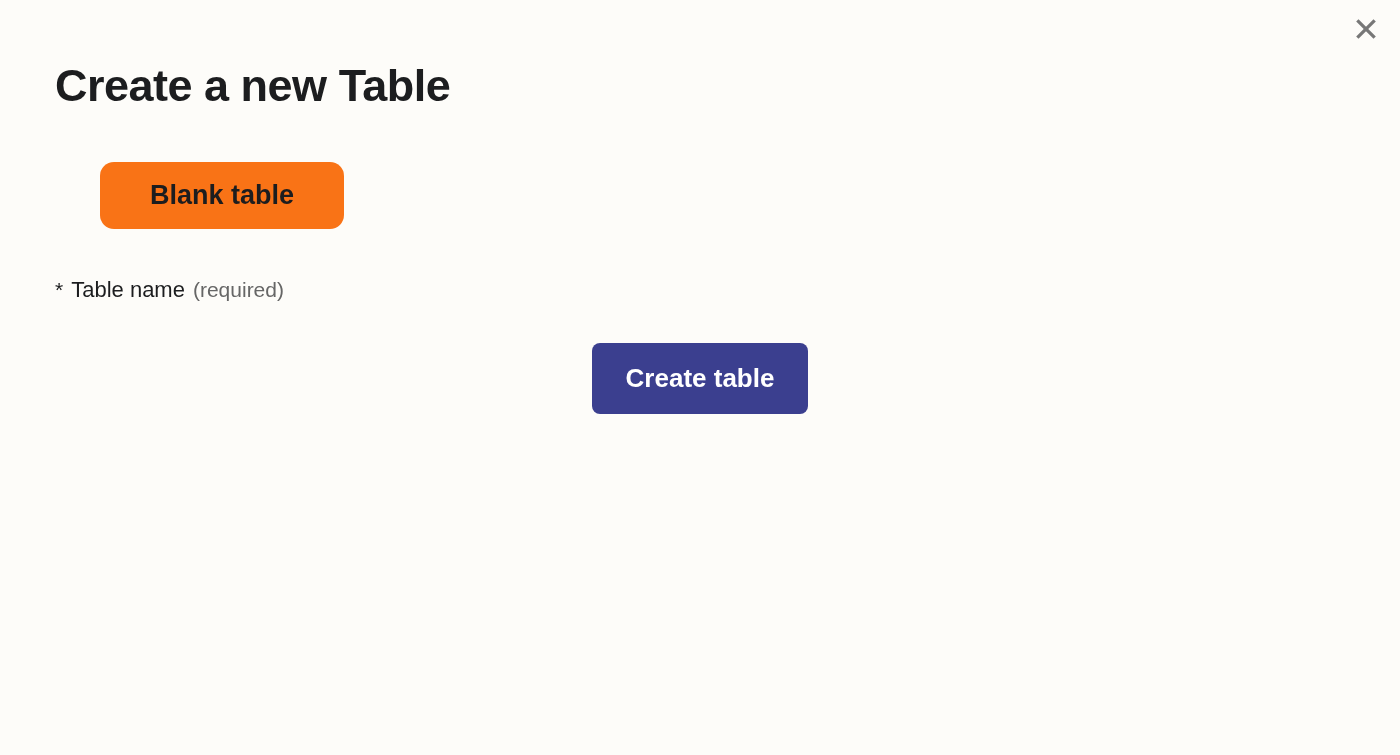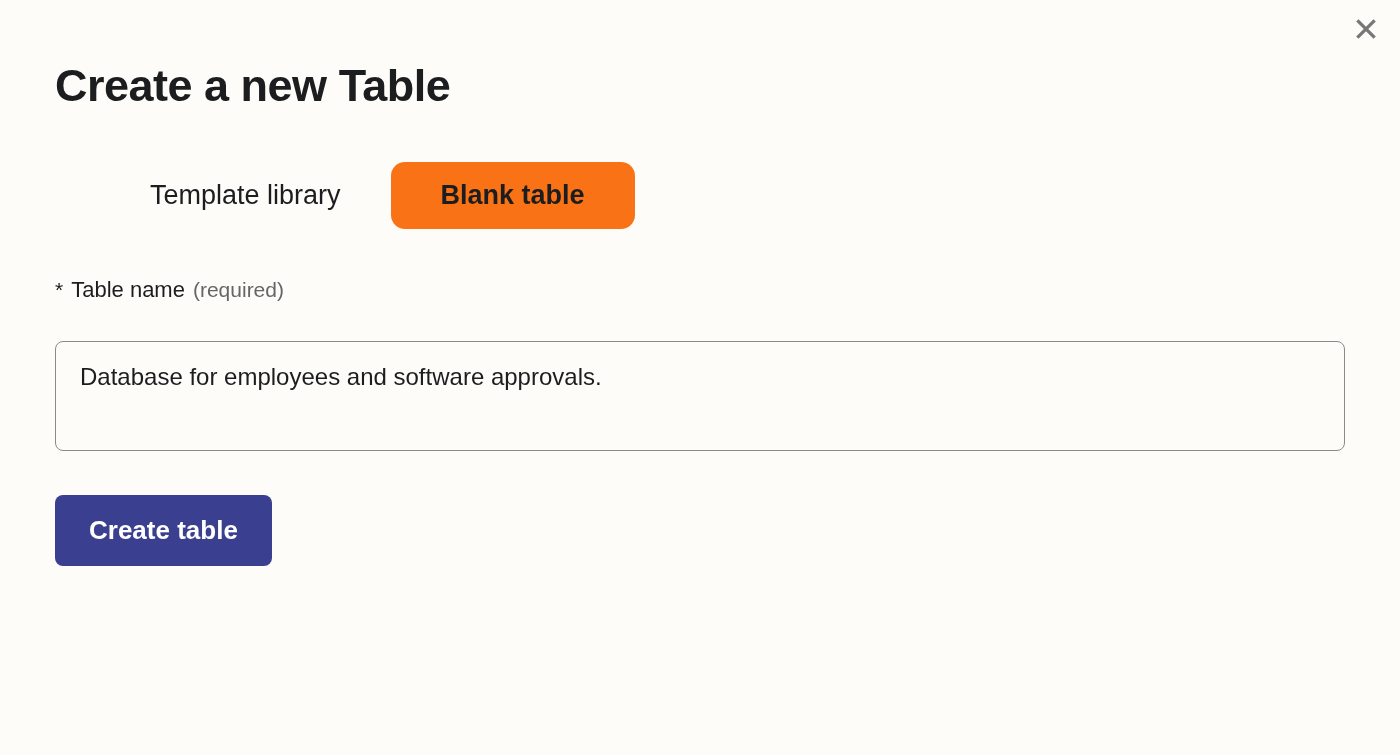--- a/index.html
+++ b/index.html
@@ -105,21 +105,21 @@
       border-radius: 8px;
       background: #fdfcf9;
       font-family: inherit;
       outline: none;
       resize: none;
       height: 110px;
       line-height: 1.4;
     }
     .button-row {
       display: flex;
-      justify-content: flex-start;
+      justify-content: center;
       margin-top: 40px;
     }
     .create-button {
       background: #3b3f8f;
       color: #ffffff;
       font-size: 26px;
       font-weight: 600;
       padding: 20px 34px;
       border: none;
       border-radius: 8px;
@@ -135,31 +135,29 @@
     <svg viewBox="0 0 24 24" fill="none">
       <line x1="4" y1="4" x2="20" y2="20"></line>
       <line x1="20" y1="4" x2="4" y2="20"></line>
     </svg>
   </span>
 </div>
 
 <h1 class="page-title">Create a new Table</h1>
 
 <div class="tabs">
-  <div class="tab">Template library</div>
   <div class="tab active">Blank table</div>
 </div>
 
 <div class="form-group">
   <div class="label-row">
     <span class="asterisk">*</span>
     <span class="label-text">Table name</span>
     <span class="label-hint">(required)</span>
   </div>
 </div>
 
 <div class="form-group">
-  <textarea class="textarea-input" style="">Database for employees and software approvals.</textarea>
 </div>
 
 <div class="button-row">
   <button class="create-button">Create table</button>
 </div>
 
 </body></html>

